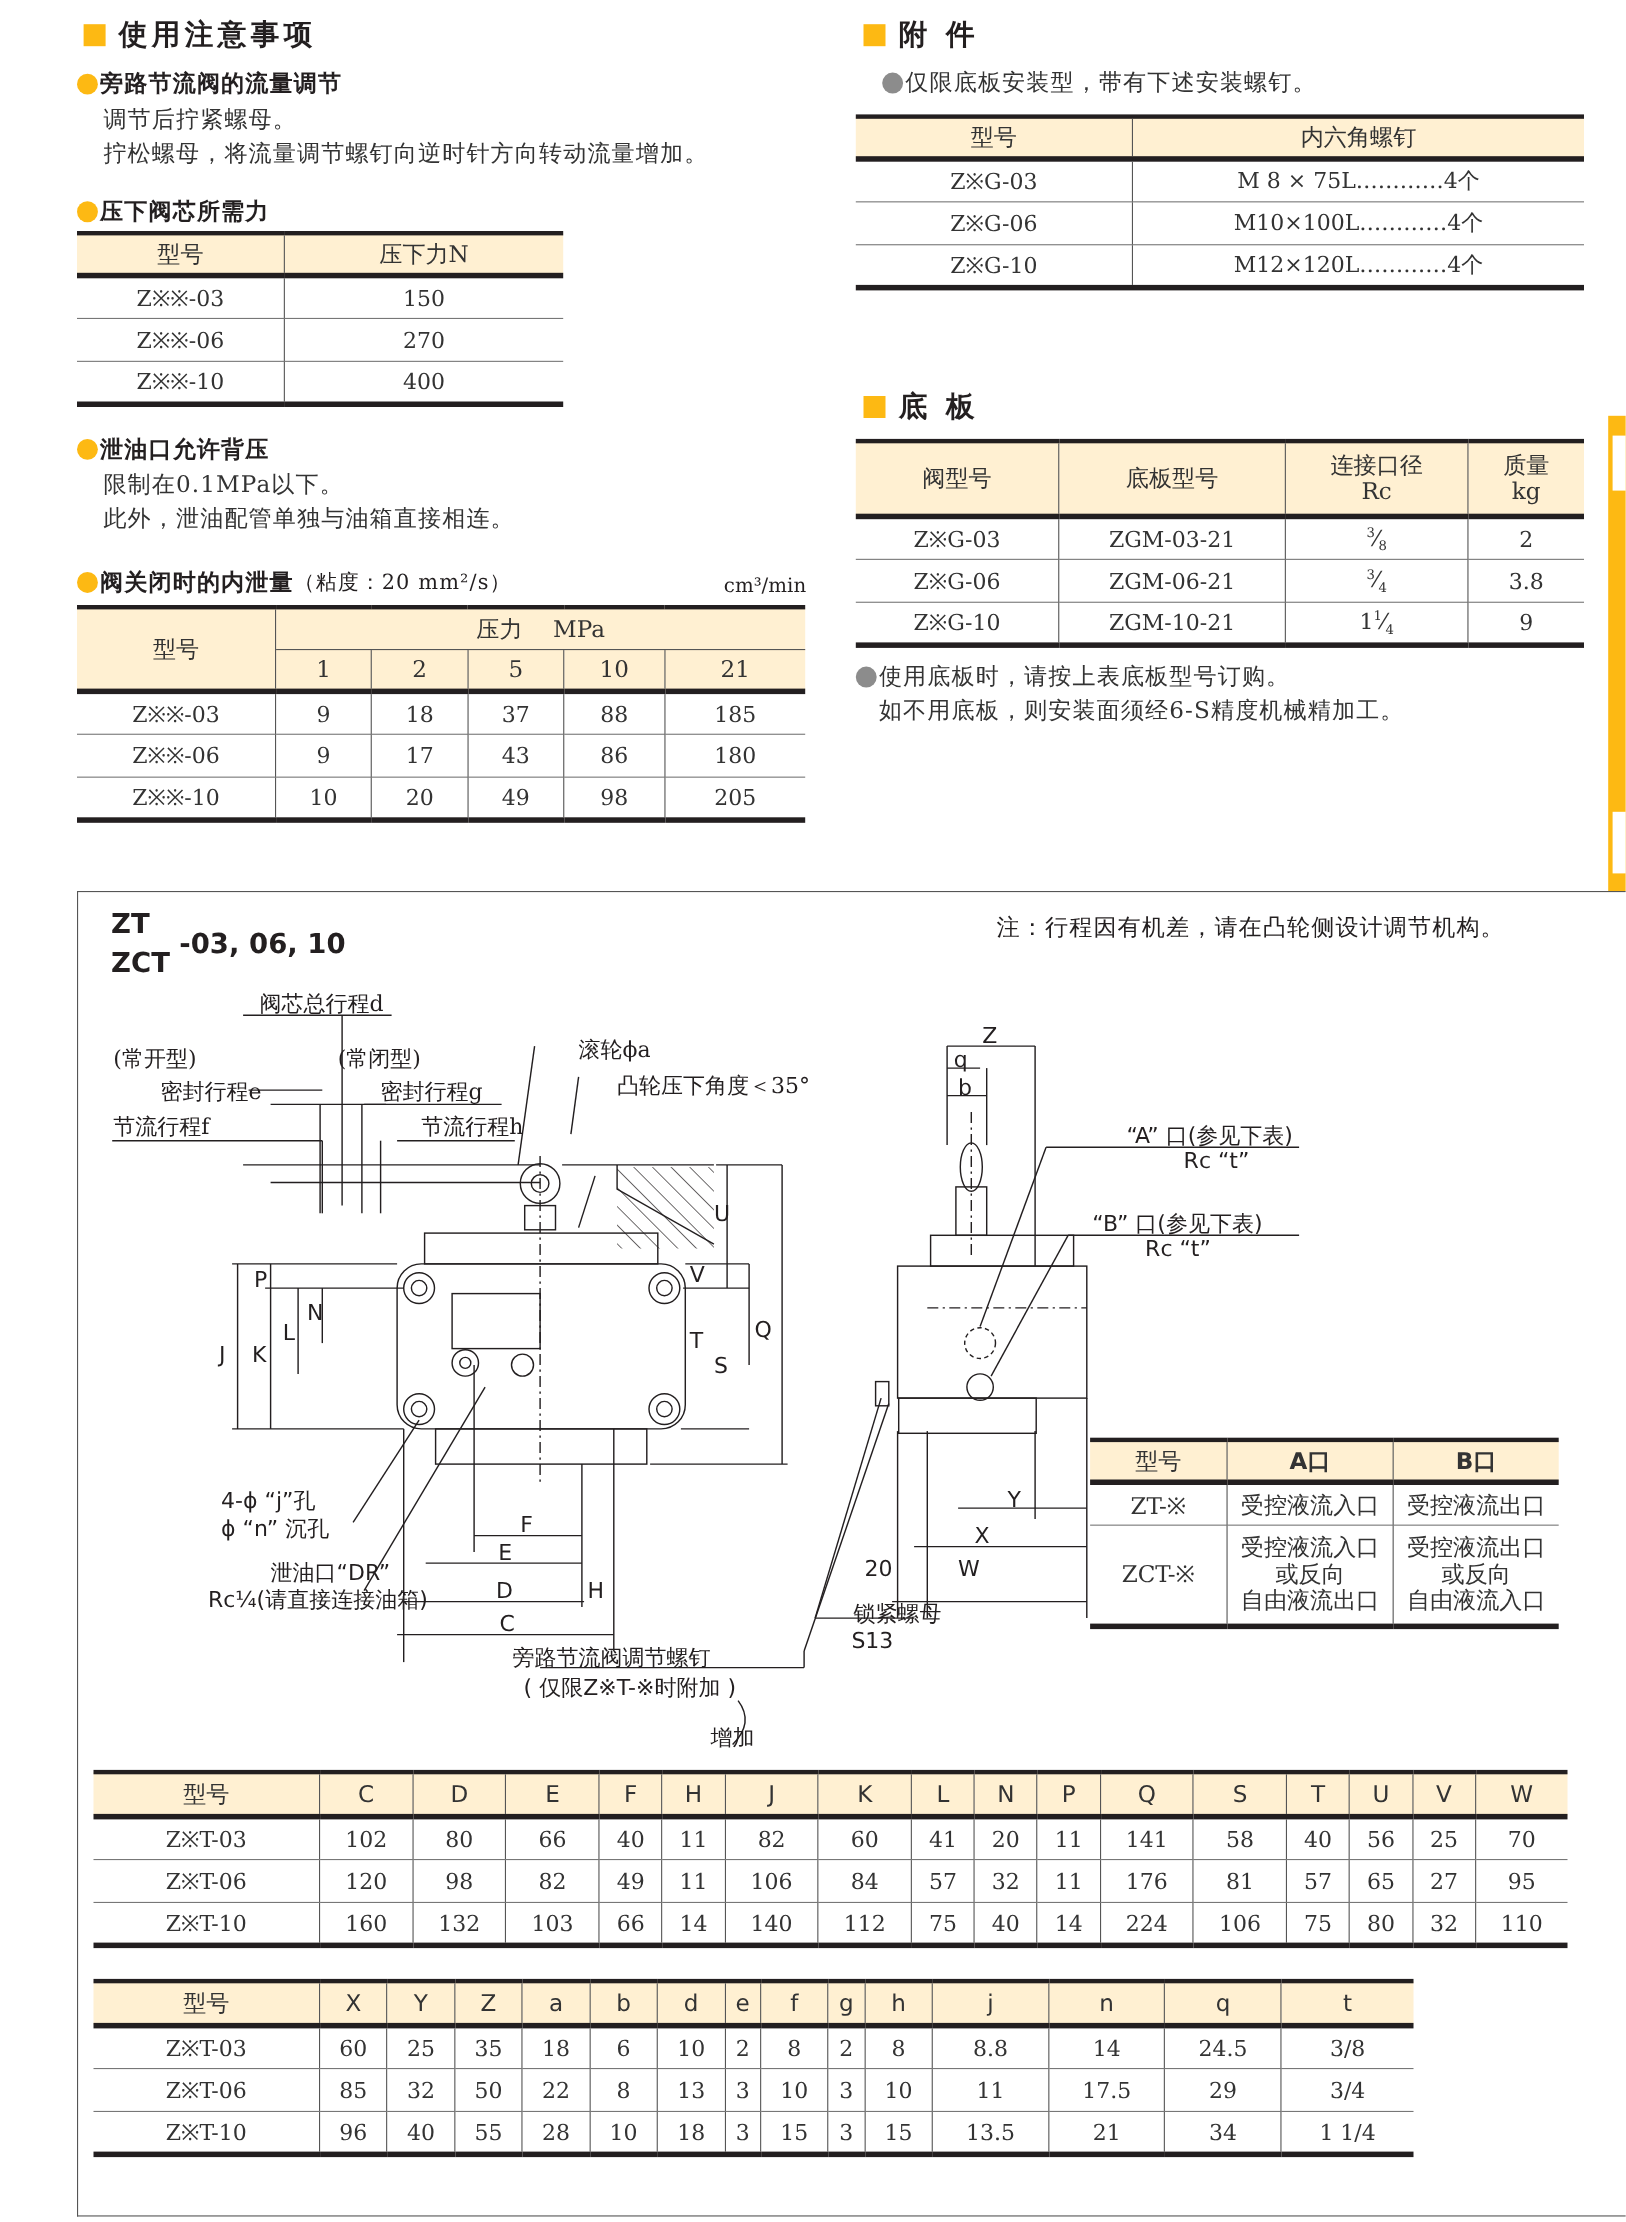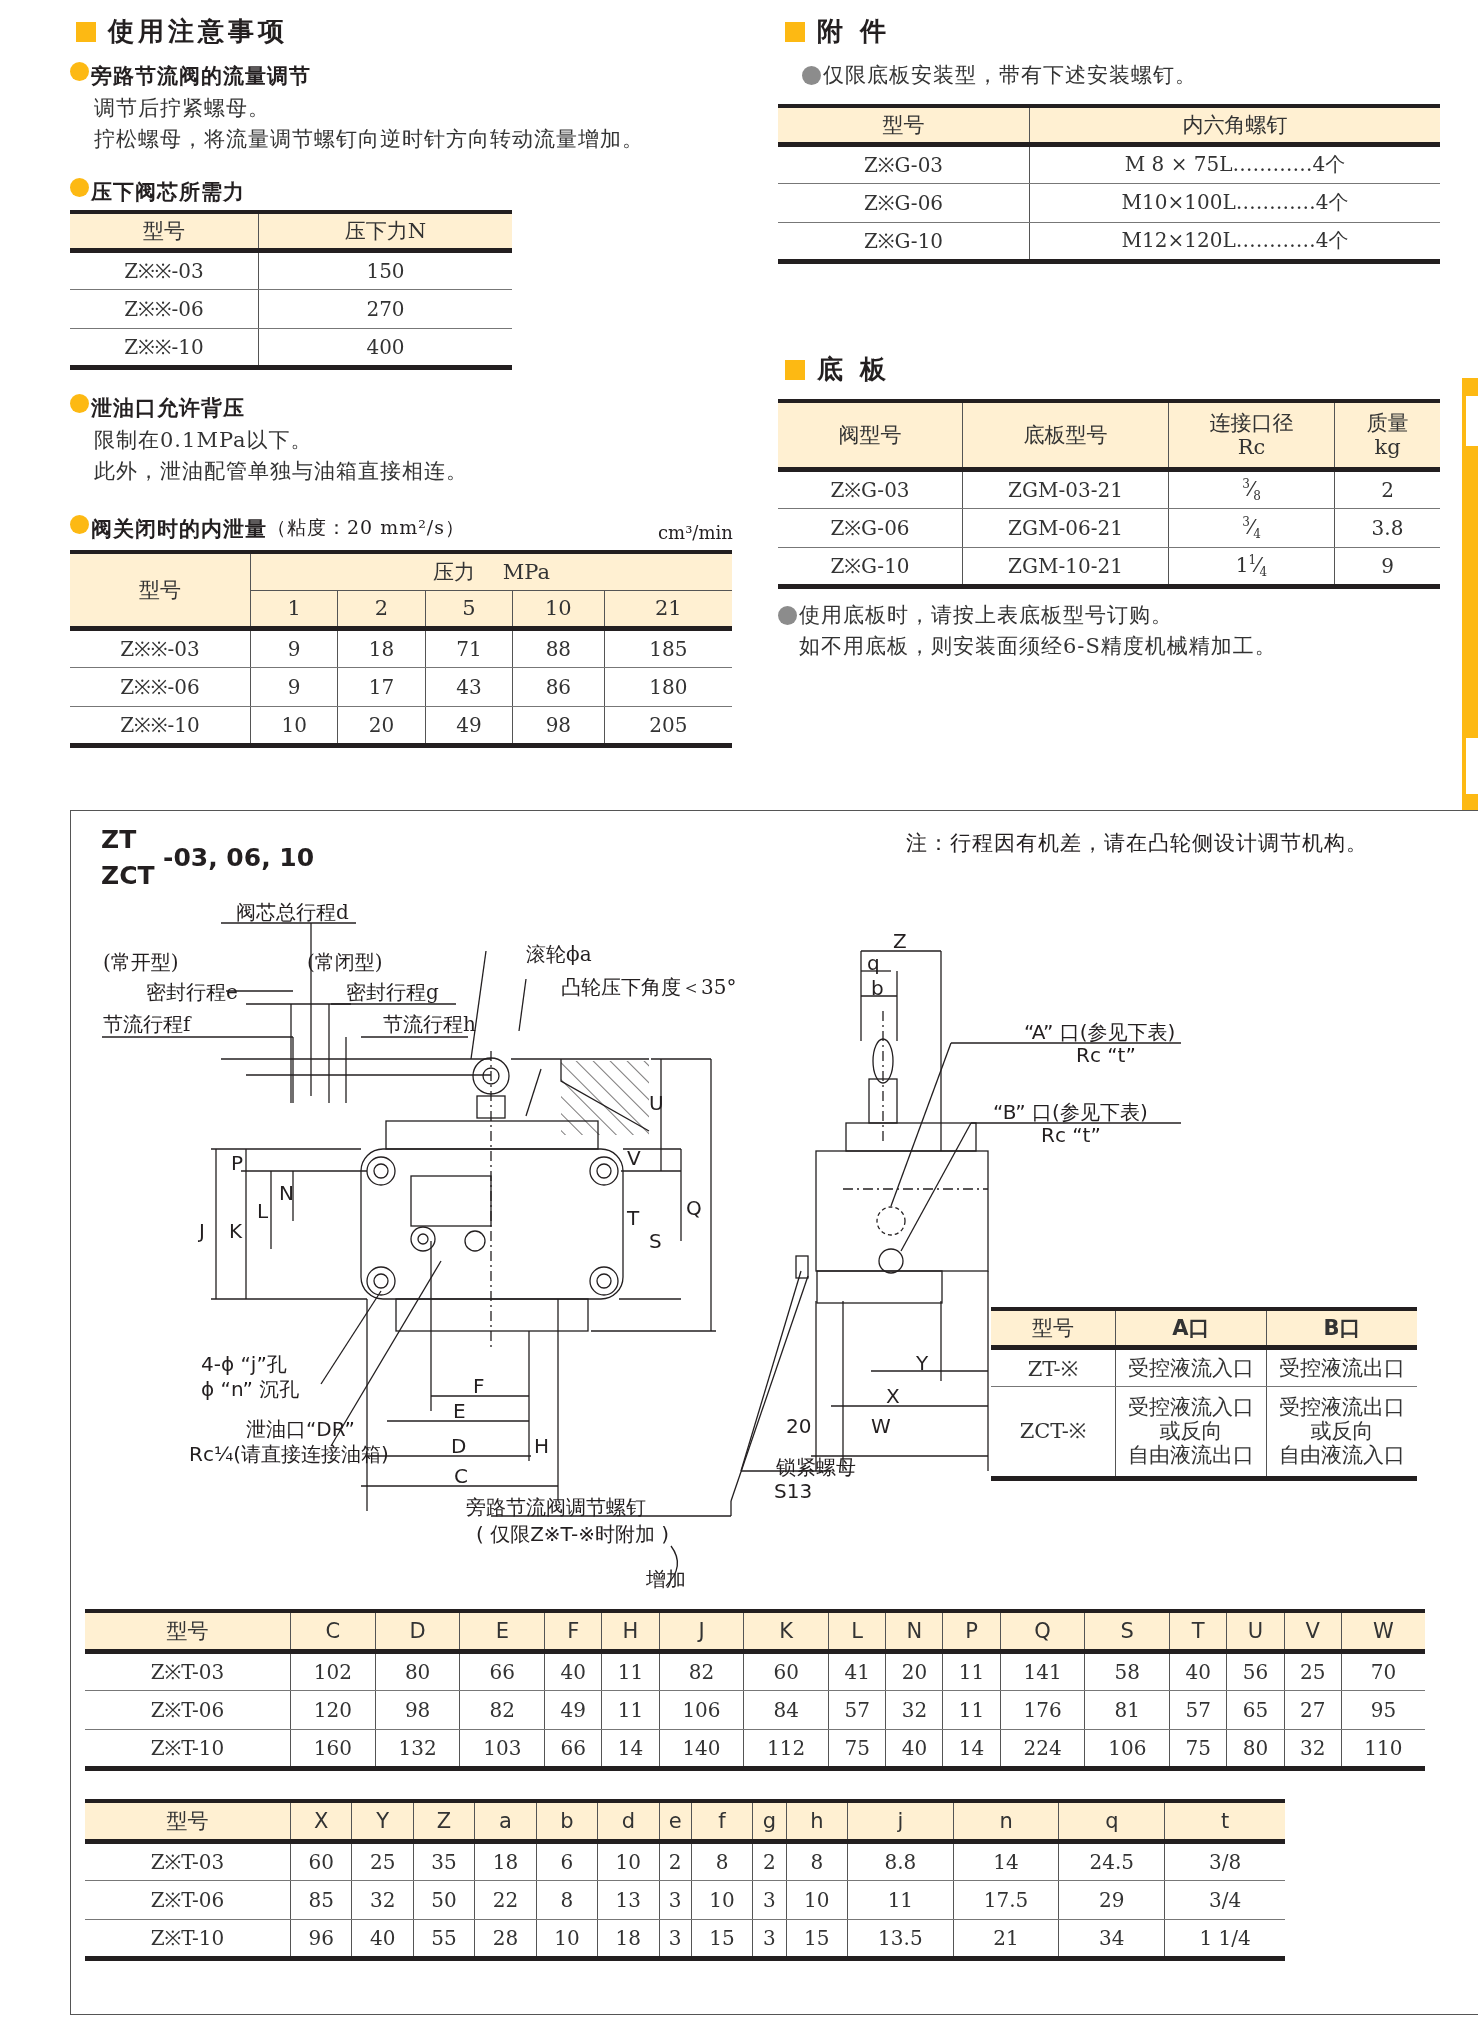--- a/index.html
+++ b/index.html
@@ -1,21 +1,21 @@
 <!DOCTYPE html>
 <html><head>
 <meta charset="utf-8">
 <style>
   html, body { margin:0; padding:0; background:#fff; }
   body { width:1478px; height:2020px; position:relative; overflow:hidden;
          font-family:"DejaVu Serif","Liberation Serif",serif; color:#231f20; }
   .abs { position:absolute; }
   .sec-title { font-family:"DejaVu Sans","Liberation Sans",sans-serif; font-weight:bold; font-size:26px; letter-spacing:4px; display:flex; align-items:center; }
   .sq { width:20px; height:20px; background:#fdb913; margin-right:12px; display:inline-block; }
-  .sub-title { font-family:"DejaVu Sans","Liberation Sans",sans-serif; font-weight:bold; font-size:21px; letter-spacing:1px; display:flex; }
+  .sub-title { font-family:"DejaVu Sans","Liberation Sans",sans-serif; font-weight:bold; font-size:21px; letter-spacing:1px; display:flex; align-items:center; }
   .dot { width:19px; height:19px; border-radius:50%; background:#fdb913; display:inline-block; margin-right:2px; flex:none; }
   .dot.gray { background:#8c8c8c; }
   .para { font-size:21px; line-height:31px; letter-spacing:1px; color:#333; }
   .sub-light { font-weight:normal; font-family:"DejaVu Serif","Liberation Serif",serif; font-size:19px; }
   table.t { border-collapse:collapse; position:absolute; font-size:20px; text-align:center; color:#333; }
   table.t th { background:#fff0d2; font-weight:normal; font-size:21px; }
   table.t th, table.t td { border-left:1.5px solid #555; border-right:1.5px solid #555; padding:0; }
   table.t tr > *:first-child { border-left:none; }
   table.t tr > *:last-child { border-right:none; }
   table.t thead tr:first-child th { border-top:4px solid #231f20; }
@@ -105,21 +105,21 @@
       <th>5</th>
       <th>10</th>
       <th>21</th>
     </tr>
   </thead>
   <tbody>
     <tr style="height:39px;">
       <td>Z※※-03</td>
         <td>9</td>
         <td>18</td>
-        <td>71</td>
+        <td>37</td>
         <td>88</td>
         <td>185</td>
     </tr>
     <tr style="height:39px;">
       <td>Z※※-06</td>
         <td>9</td>
         <td>17</td>
         <td>43</td>
         <td>86</td>
         <td>180</td>

